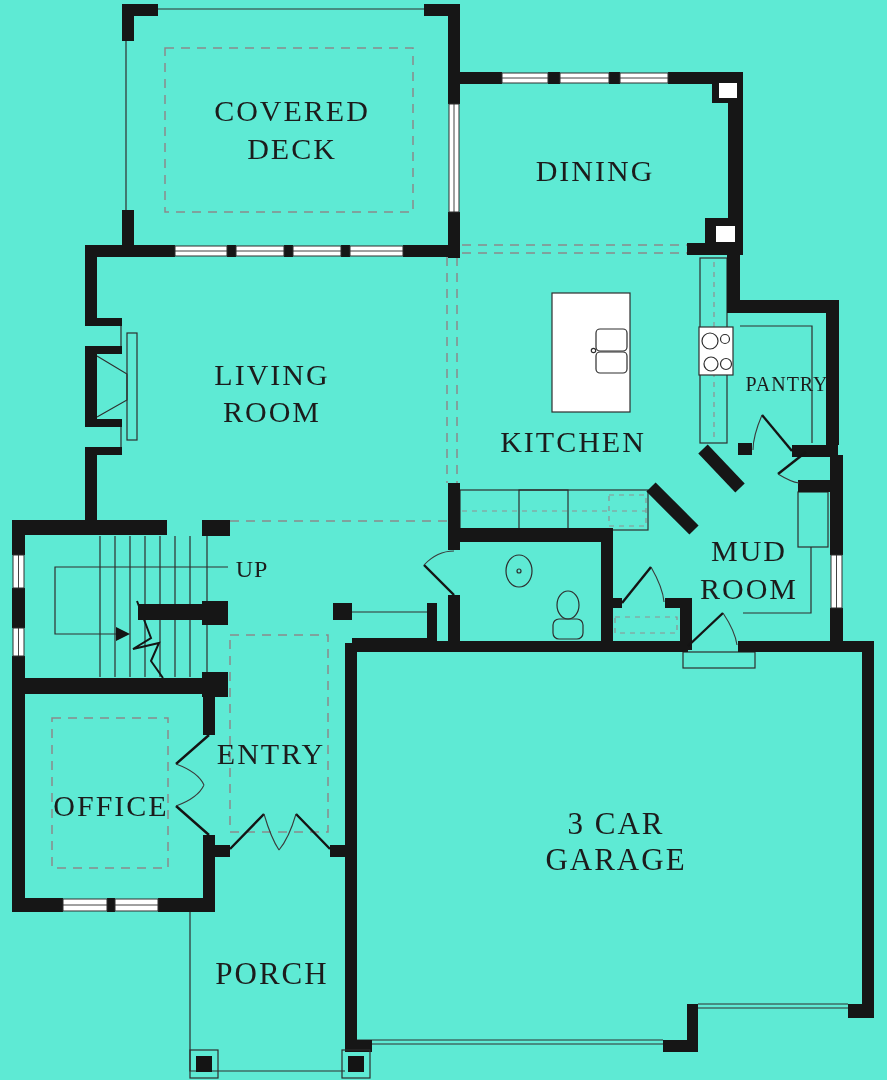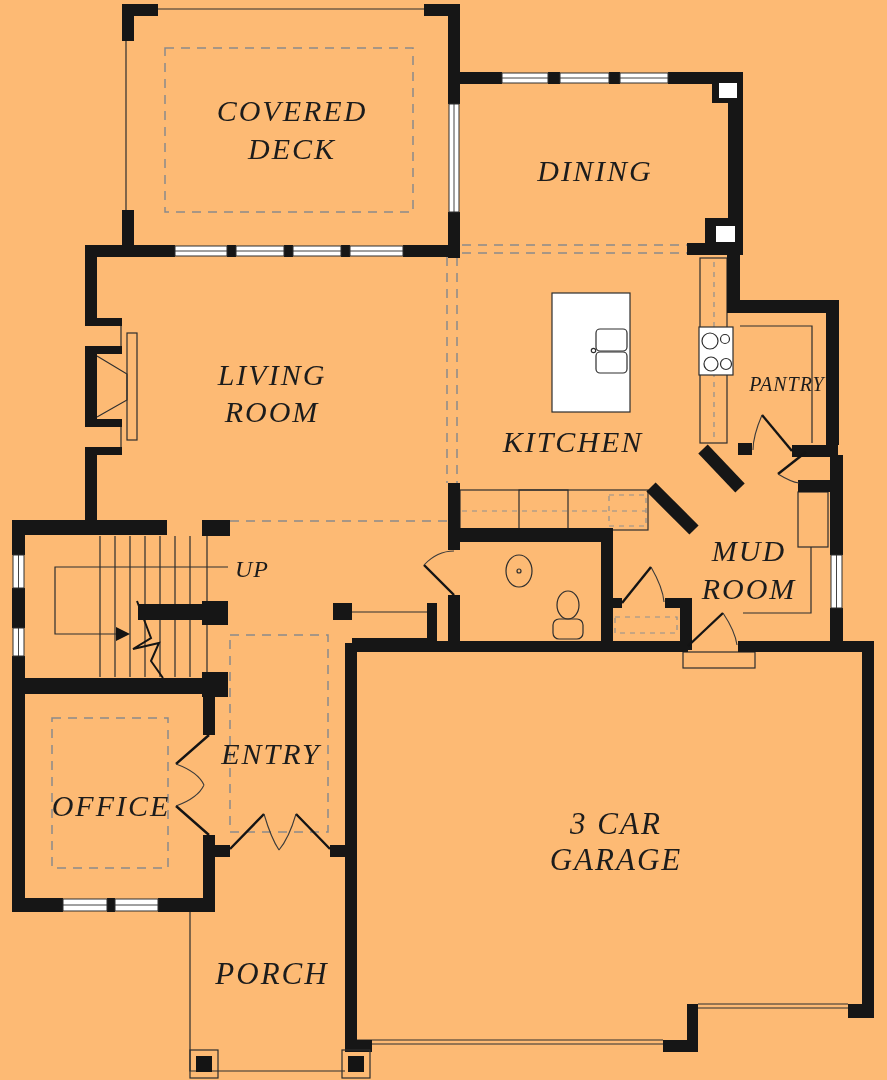--- a/index.html
+++ b/index.html
@@ -1,16 +1,16 @@
 <!DOCTYPE html>
 <html><head>
 <meta charset="utf-8">
 <style>
   html,body{margin:0;padding:0;background:#ffffff;}
-  #stage{position:relative;width:887px;height:1080px;background:#fdba74;overflow:hidden;font-style:italic;}
+  #stage{position:relative;width:887px;height:1080px;background:#5eead4;overflow:hidden;}
   svg{display:block;}
   .wall{fill:#161616;stroke:none;}
   .notch{fill:#ffffff;stroke:none;}
   .chamfer{stroke:#161616;stroke-width:13;fill:none;}
   .thin{stroke:#2e2e2e;stroke-width:1.2;fill:none;}
   .thinf{stroke:#2e2e2e;stroke-width:1.2;fill:#ffffff;}
   .win{stroke:#2e2e2e;stroke-width:1;fill:#ffffff;}
   .winline{stroke:#2e2e2e;stroke-width:0.9;fill:none;}
   .dash{stroke:#8a8a8a;stroke-width:1.5;fill:none;stroke-dasharray:9 7;}
   .dash-s{stroke:#8f8f8f;stroke-width:1.2;fill:none;stroke-dasharray:5 5;}

